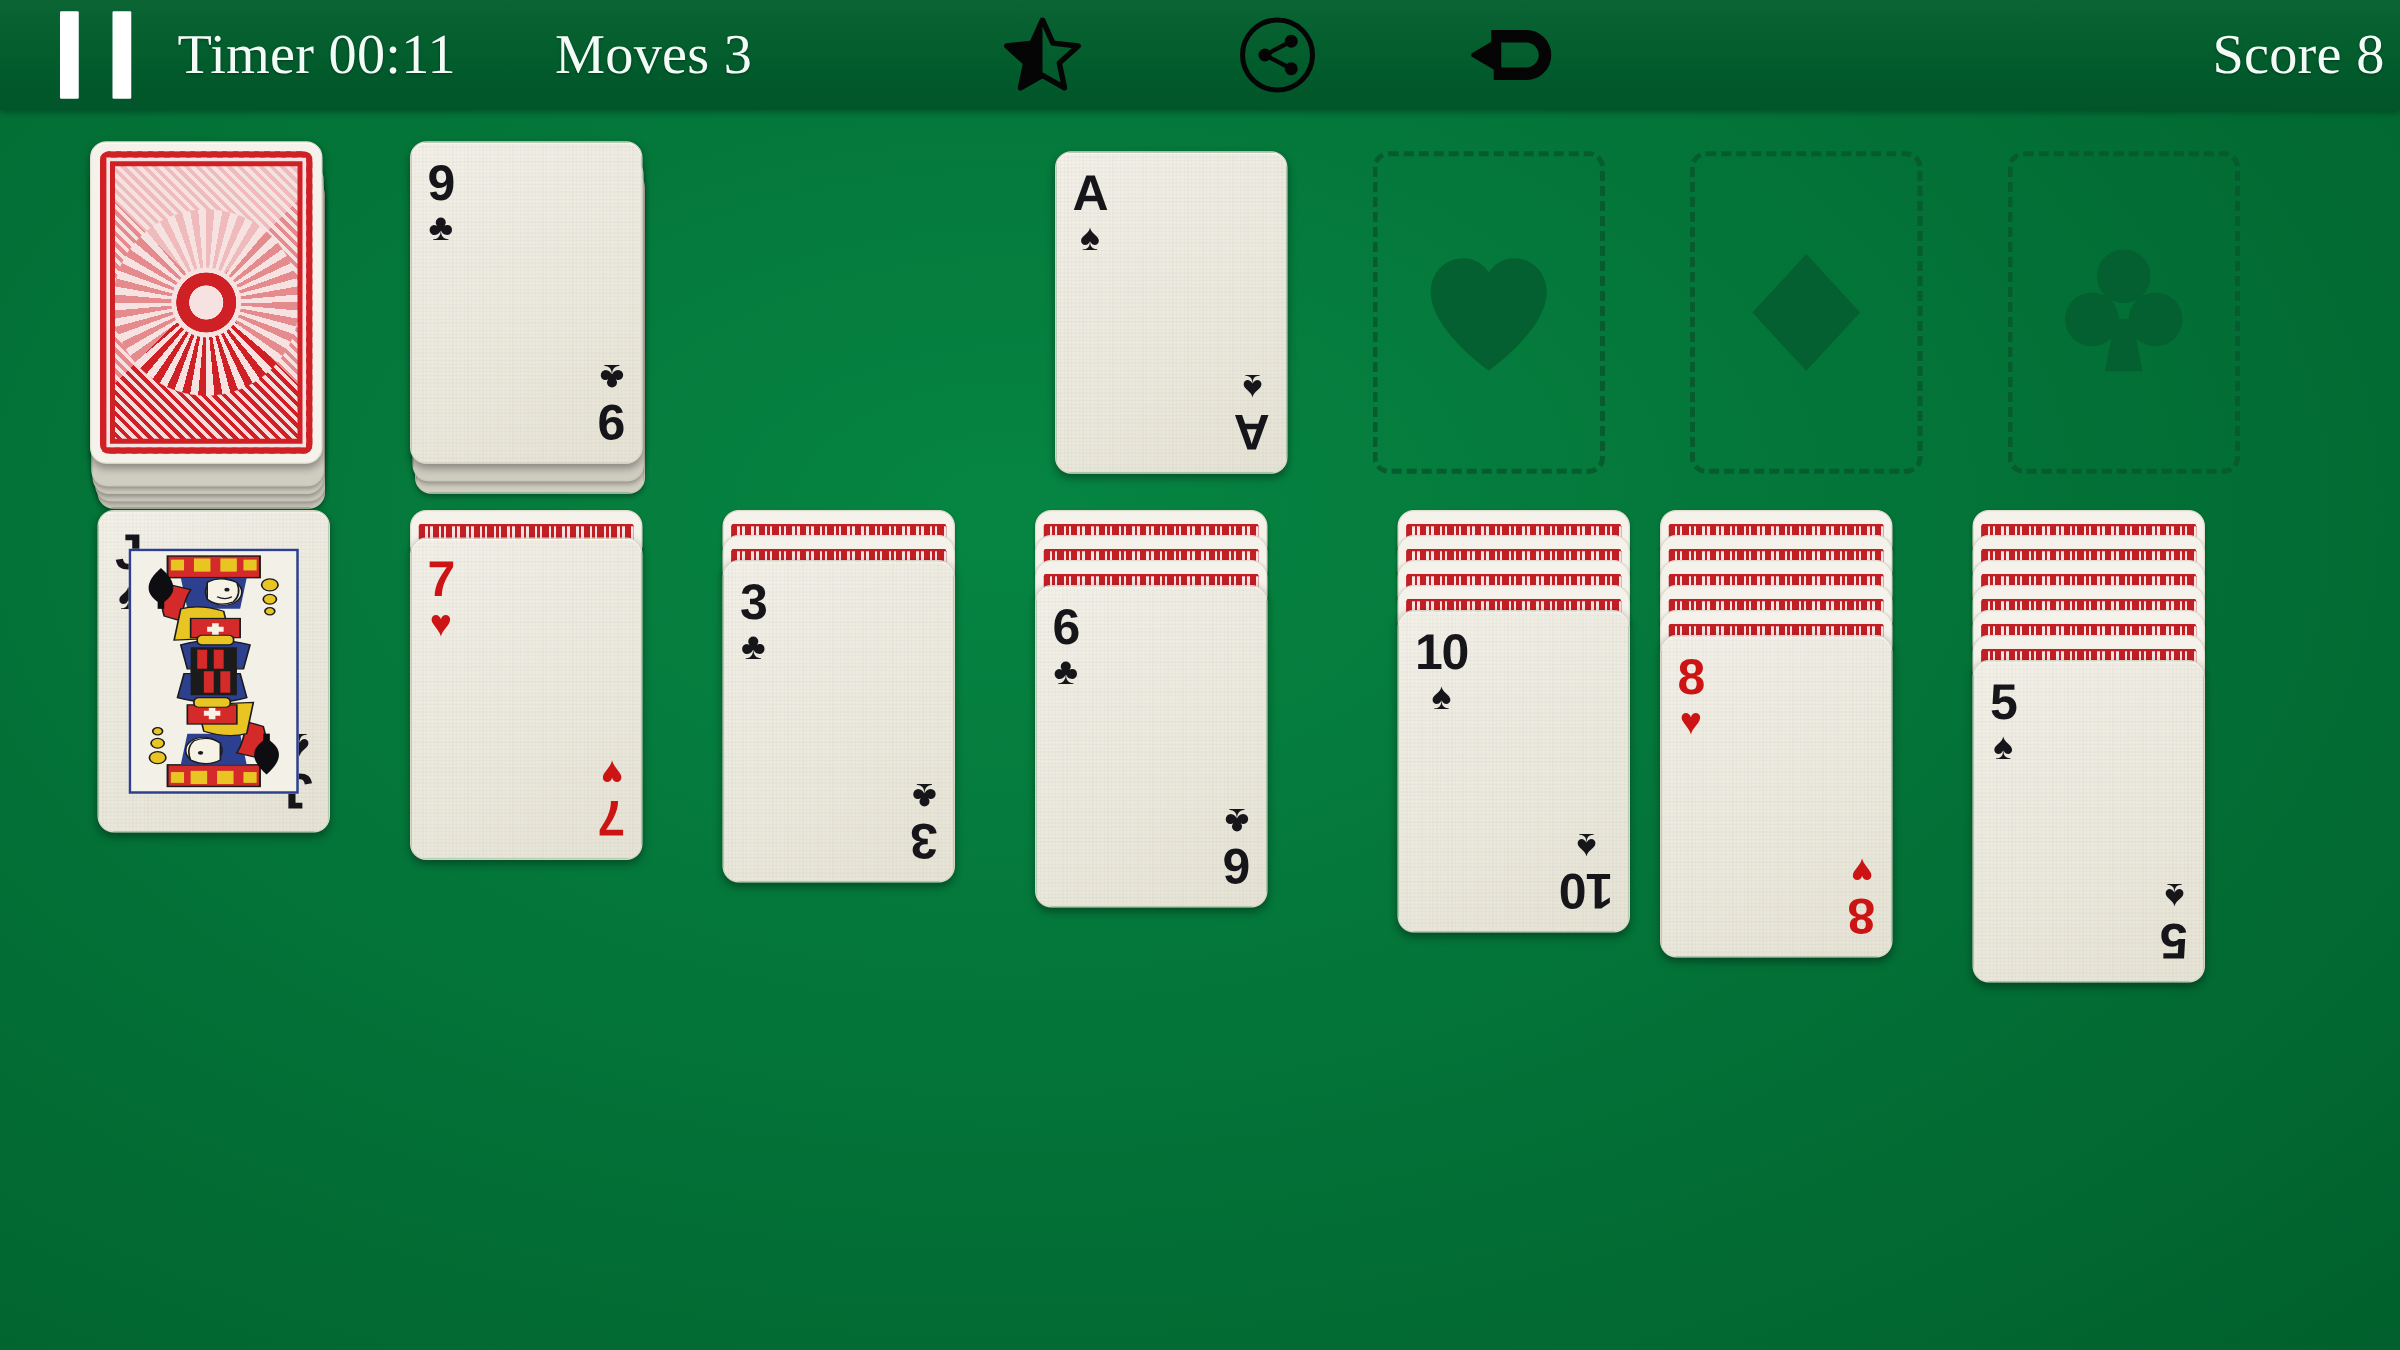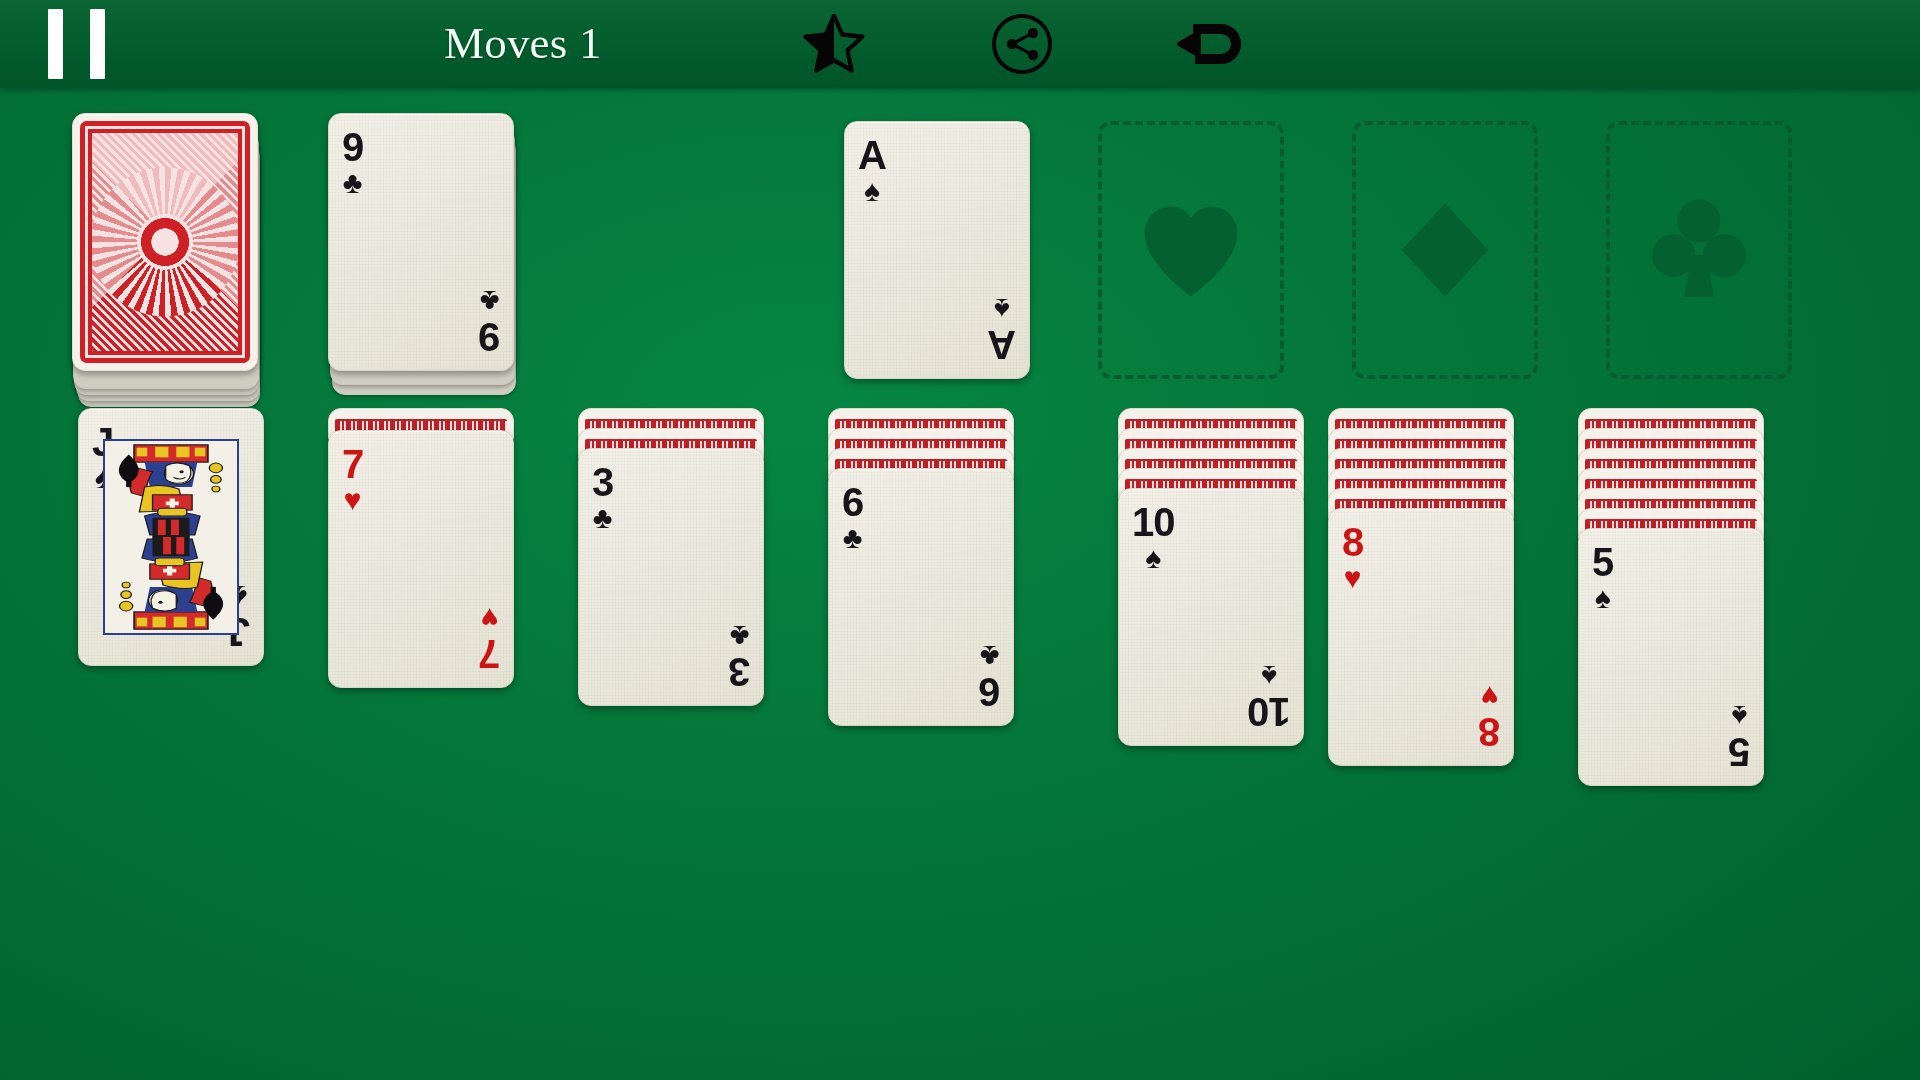--- a/index.html
+++ b/index.html
@@ -155,22 +155,23 @@
 </head>
 <body>
 
 <div id="topbar">
 
   <div class="pausebtn">
     <div class="bar"></div>
     <div class="bar"></div>
   </div>
 
-
-  <div class="hdrtxt" id="movesTxt">Moves 1</div>
+  <div class="hdrtxt" id="timerTxt">Timer 00:11</div>
+
+  <div class="hdrtxt" id="movesTxt">Moves 3</div>
 
   <div class="hdricon" id="starBtn">
     <svg width="62" height="60" viewBox="0 0 64 62">
       <defs>
         <clipPath id="halfclip">
             <rect x="0" y="0" width="32" height="62"></rect>
           </clipPath>
       </defs>
       <path d="M32 2 L40.6 21.2 L61.5 23.5 L45.9 37.6 L50.2 58.2 L32 47.8 L13.8 58.2 L18.1 37.6 L2.5 23.5 L23.4 21.2 Z" fill="none" stroke="#050505" stroke-width="4.5" stroke-linejoin="round"></path>
       <path d="M32 2 L40.6 21.2 L61.5 23.5 L45.9 37.6 L50.2 58.2 L32 47.8 L13.8 58.2 L18.1 37.6 L2.5 23.5 L23.4 21.2 Z" fill="#050505" clip-path="url(#halfclip)"></path>
@@ -189,20 +190,21 @@
   </div>
 
   <div class="hdricon" id="undoBtn">
     <svg width="70" height="58" viewBox="0 0 70 58">
       <path d="M16 14 H44 a15 15 0 0 1 0 30 H18" fill="none" stroke="#050505" stroke-width="10" stroke-linecap="butt"></path>
       <path d="M26 30 L26 58 L2 44 Z" fill="#050505" transform="translate(-4,-15) scale(1.0)"></path>
       <polygon points="24,30 24,58 2,44" fill="#050505" transform="translate(0,-15)"></polygon>
     </svg>
   </div>
 
+  <div class="hdrtxt" id="scoreTxt">Score 8</div>
 </div>
 
 <div id="board">
 
   <div style="position:absolute;left:72px;top:25px;width:186px;height:290px;">
     <div class="deckedge" style="left:6px;top:36px;width:182px;height:258px;"></div>
     <div class="deckedge" style="left:4px;top:30px;width:184px;height:258px;"></div>
     <div class="deckedge" style="left:2px;top:24px;width:185px;height:258px;"></div>
     <div class="deckedge" style="left:1px;top:18px;width:186px;height:258px;"></div>
     <div class="card back" style="left:0;top:0;">

